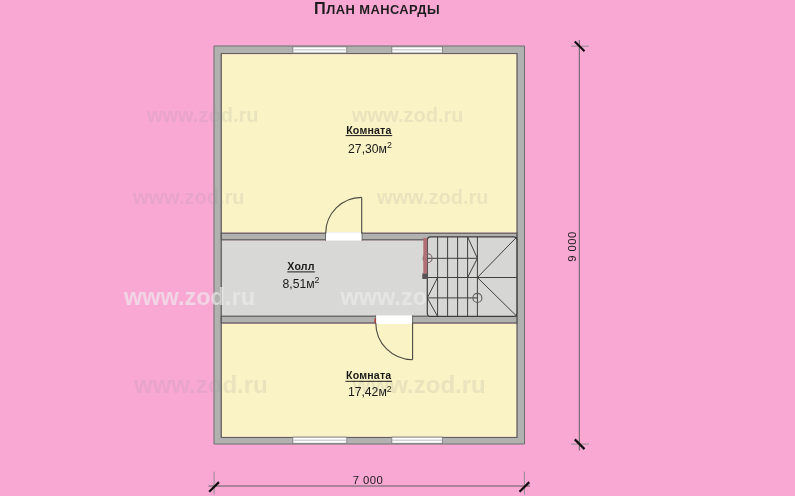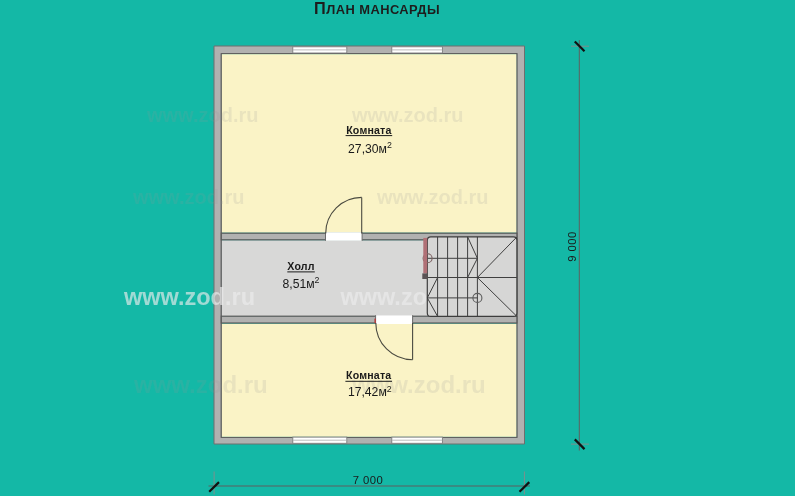--- a/index.html
+++ b/index.html
@@ -1,16 +1,16 @@
 <!DOCTYPE html>
 <html><head>
 <meta charset="utf-8">
 <style>
   html,body{margin:0;padding:0;background:#fff;}
-  .page{position:relative;width:795px;height:496px;background:#14b8a6;overflow:hidden;
+  .page{position:relative;width:795px;height:496px;background:#f9a8d4;overflow:hidden;
         font-family:"Liberation Sans", sans-serif;}
   svg{position:absolute;left:0;top:0;}
 </style>
 </head>
 <body>
 <div class="page">
 <svg width="795" height="496" viewBox="0 0 795 496">
 
   <text x="314" y="14.2" font-size="16.3" font-weight="600" fill="#1d1d1d" letter-spacing="0.45"><tspan>П</tspan><tspan font-size="12.9">ЛАН МАНСАРДЫ</tspan></text>
 

